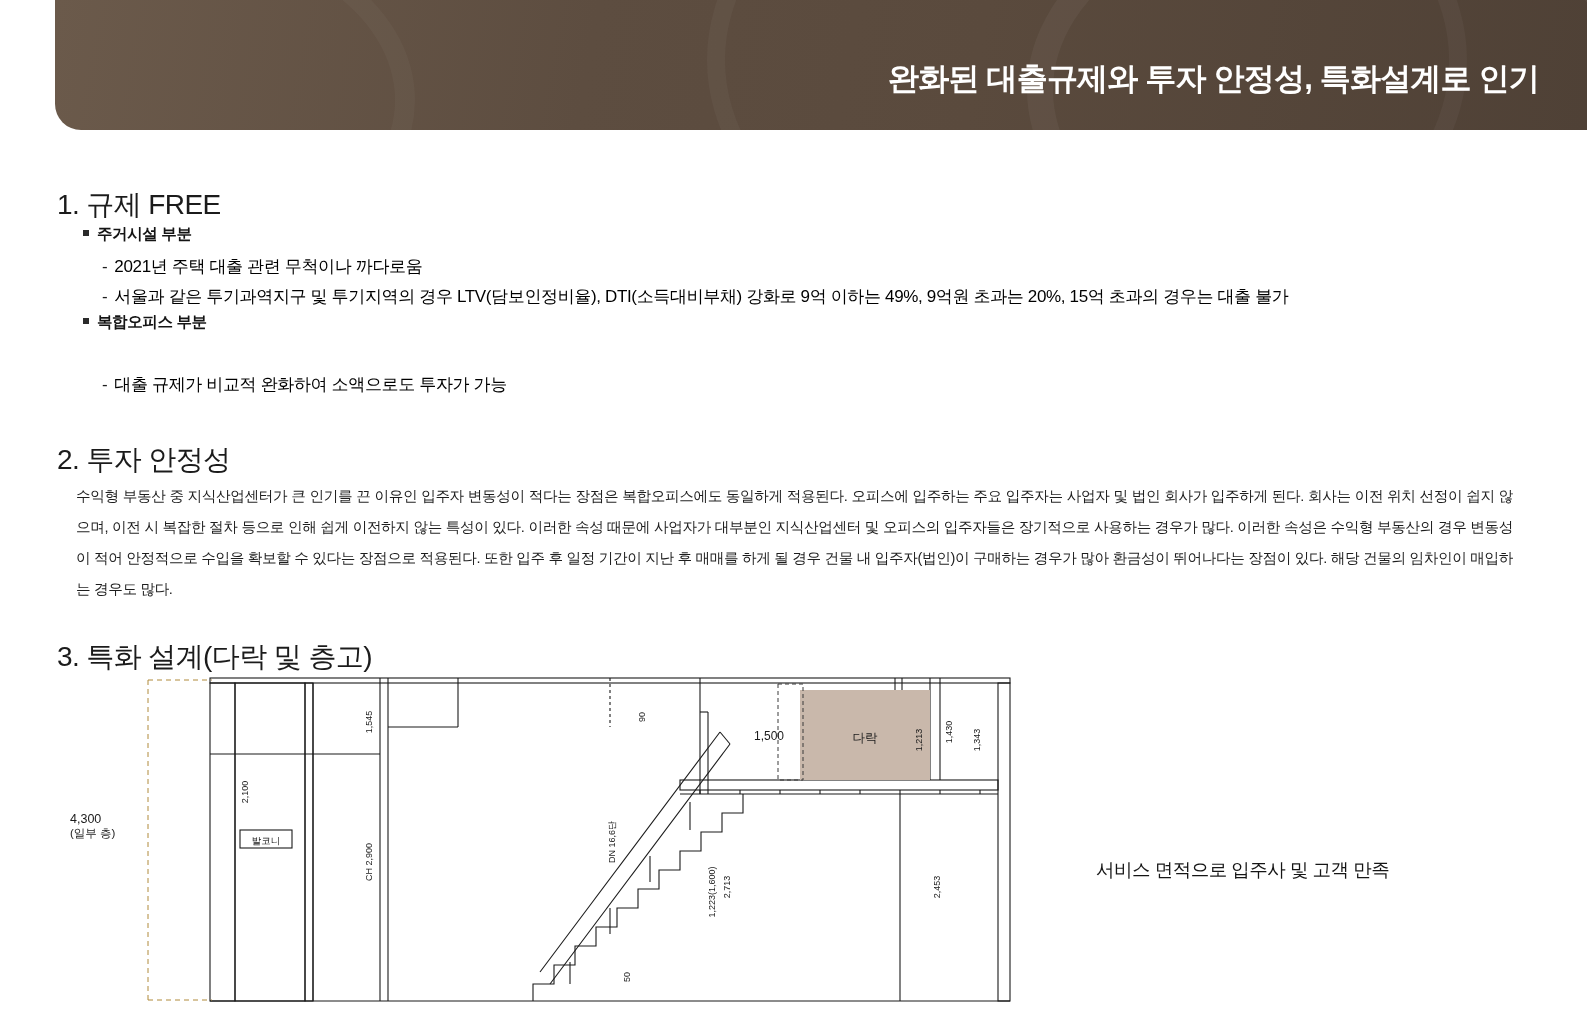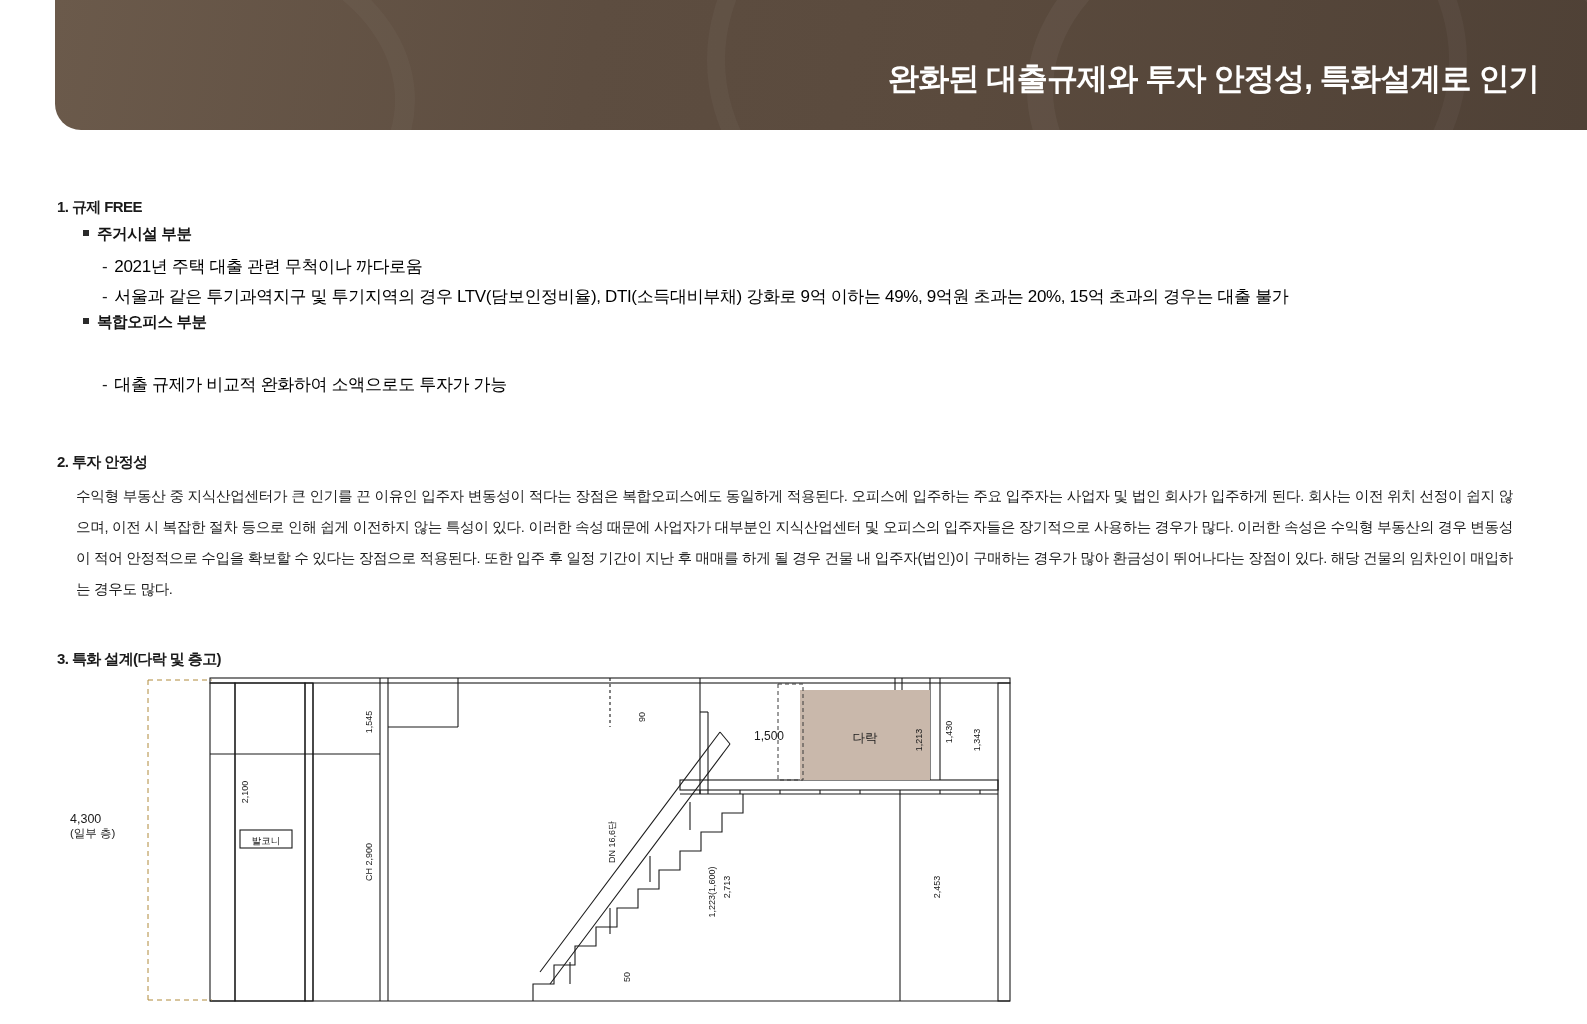--- a/index.html
+++ b/index.html
@@ -62,26 +62,25 @@
     color: #ffffff;
     font-size: 31px;
     font-weight: bold;
     letter-spacing: -0.8px;
     white-space: nowrap;
   }
 
   
   .section-heading {
     position: absolute;
-    font-size: 15px;
-    font-weight: bold;
+    font-size: 28px;
+    font-weight: normal;
     color: #1b1b1b;
     letter-spacing: -0.6px;
     white-space: nowrap;
-    margin-top: 12px;
   }
   #sec1-title { left: 57px; top: 186px; }
   #sec2-title { left: 57px; top: 441px; }
   #sec3-title { left: 57px; top: 638px; }
 
   .bullet-sq {
     position: absolute;
     font-size: 15.5px;
     color: #141414;
     font-weight: bold;
@@ -276,14 +275,15 @@
         <text transform="translate(108,120) rotate(-90)" text-anchor="middle">2,100</text>
       </g>
       <text x="-30" y="-30" style="display:none"></text>
     </svg>
     <div style="position:absolute; left:-70px; top:140px; width:90px; text-align:left; font-size:12.5px; color:#1a1a1a;">
       <span>4,300</span><br>
       <span style="font-size:11.5px;">(일부 층)</span>
     </div>
   </div>
 
+  <div class="caption" id="cap2">서비스 면적으로 입주사 및 고객 만족</div>
 
 </div>
 
 </body></html>

